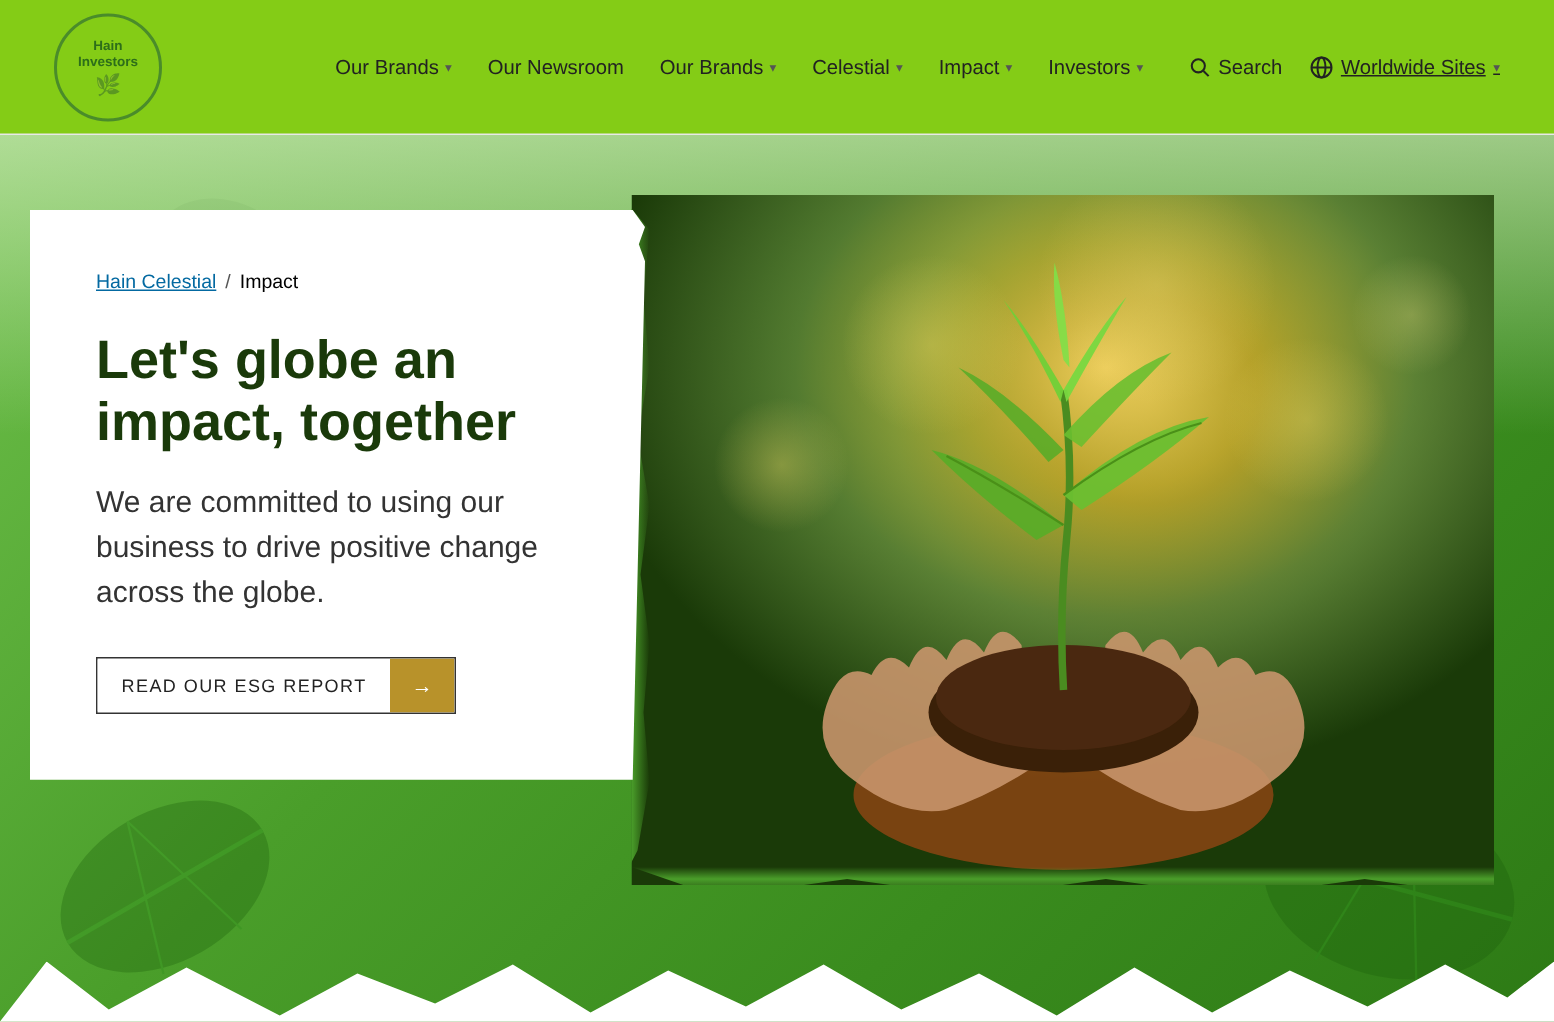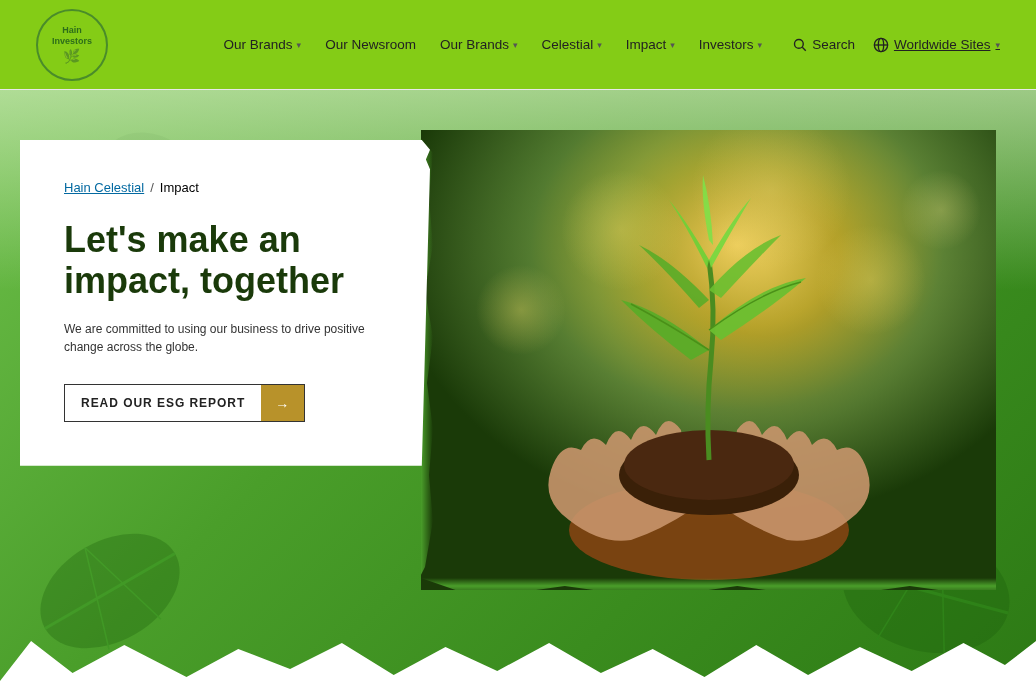--- a/index.html
+++ b/index.html
@@ -176,31 +176,31 @@
     .breadcrumb-current { color: #000000; text-align: center; }
     .hero-title {
       font-size: 36px;
       font-weight: 900;
       color: #1a3a0a;
       line-height: 1.15;
       margin-bottom: 18px;
       font-family: Arial, sans-serif;
     }
     .hero-subtitle {
-      font-size: 12px;
+      font-size: 20px;
       color: #333;
       line-height: 1.5;
       margin-bottom: 28px;
     }
     .cta-btn {
       display: inline-flex;
       align-items: center;
       border: 1.5px solid #333;
       font-size: 12px;
-      font-weight: bold;
+      font-weight: normal;
       letter-spacing: 0.08em;
       text-transform: uppercase;
       cursor: pointer;
       overflow: hidden;
     }
     .cta-btn-label {
       padding: 10px 16px;
       color: #222;
       background: #fff;
     }
@@ -358,21 +358,21 @@
       </svg>
     </div>
   </div>
 
   <div class="content-card">
     <div class="breadcrumb">
       <a class="breadcrumb-link">Hain Celestial</a>
       <span class="breadcrumb-sep">/</span>
       <span class="breadcrumb-current">Impact</span>
     </div>
-    <h1 class="hero-title">Let's make an impact, together</h1>
+    <h1 class="hero-title">Let's globe an impact, together</h1>
     <p class="hero-subtitle">We are committed to using our business to drive positive change across the globe.</p>
     <div class="cta-btn">
       <span class="cta-btn-label">READ OUR ESG REPORT</span>
       <span class="cta-btn-arrow">→</span>
     </div>
   </div>
 
   <div class="bottom-tear"></div>
 
 </section>

